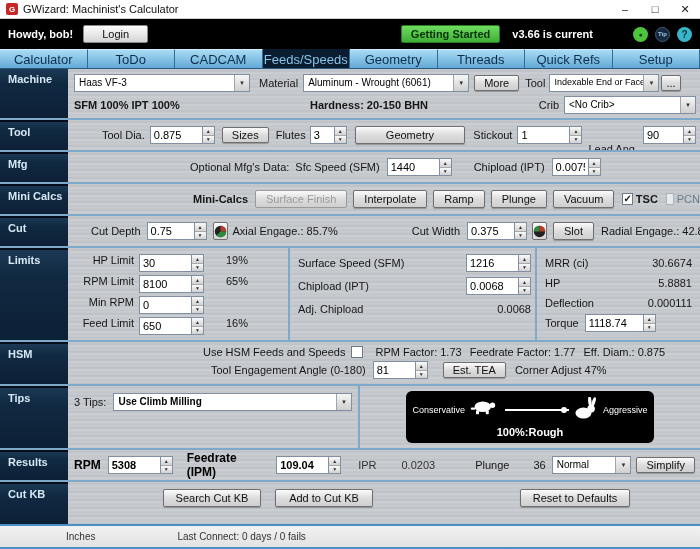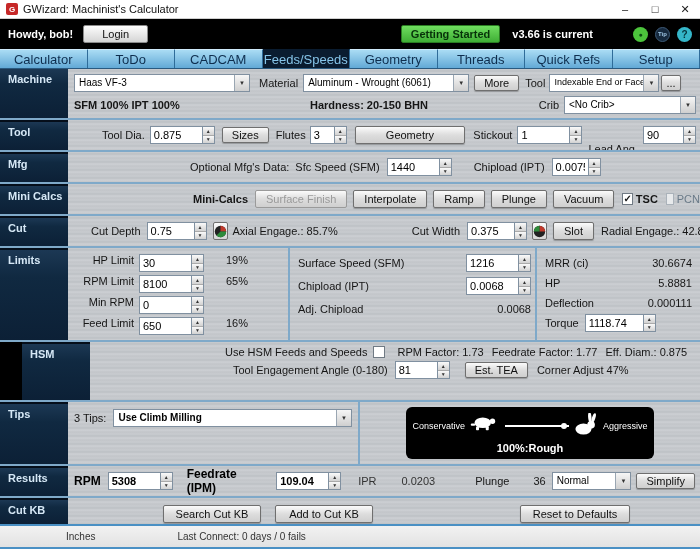--- a/index.html
+++ b/index.html
@@ -410,21 +410,21 @@
                     <span class="spin-up"></span>
                     <span class="spin-dn"></span>
                   </span>
               </span>
             </div>
           </div>
         </div>
       </div>
     </div>
 
-    <div class="row" style="height:60px;padding-left:22px;">
+    <div class="row" style="height:44px;">
       <div class="side-cell">HSM</div>
       <div class="content-cell">
         <div class="hline" style="margin:4px 0 0 135px;">
           <span class="lbl">Use HSM Feeds and Speeds</span>
           <span class="cb" style="margin-left:6px;"></span>
           <span class="lbl" style="margin-left:12px;">RPM Factor: 1.73</span>
           <span class="lbl" style="margin-left:8px;">Feedrate Factor: 1.77</span>
           <span class="lbl" style="margin-left:8px;">Eff. Diam.: 0.875</span>
         </div>
         <div class="hline" style="margin:3px 0 0 143px;">

